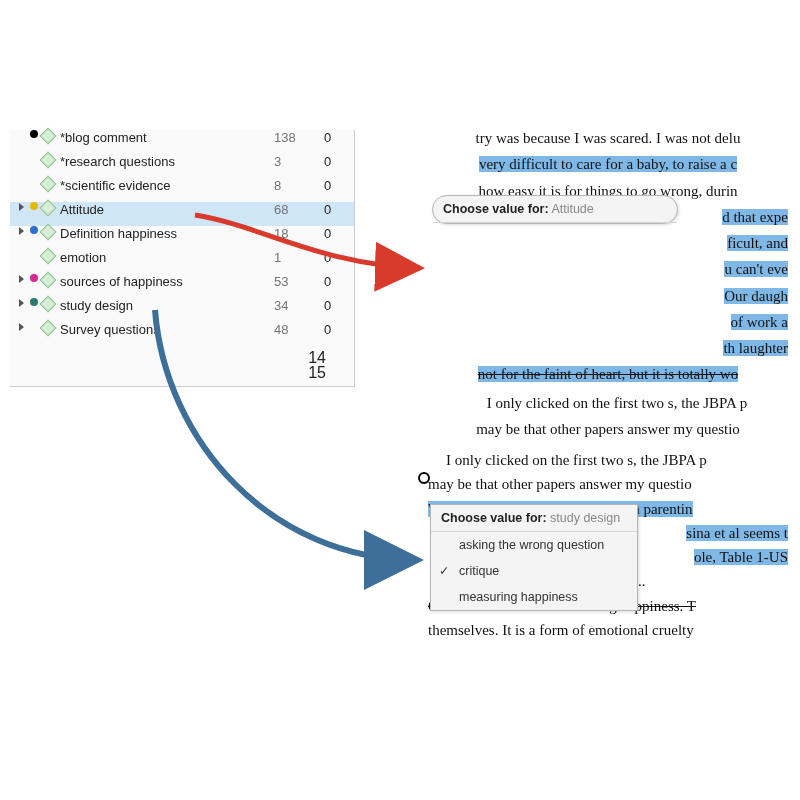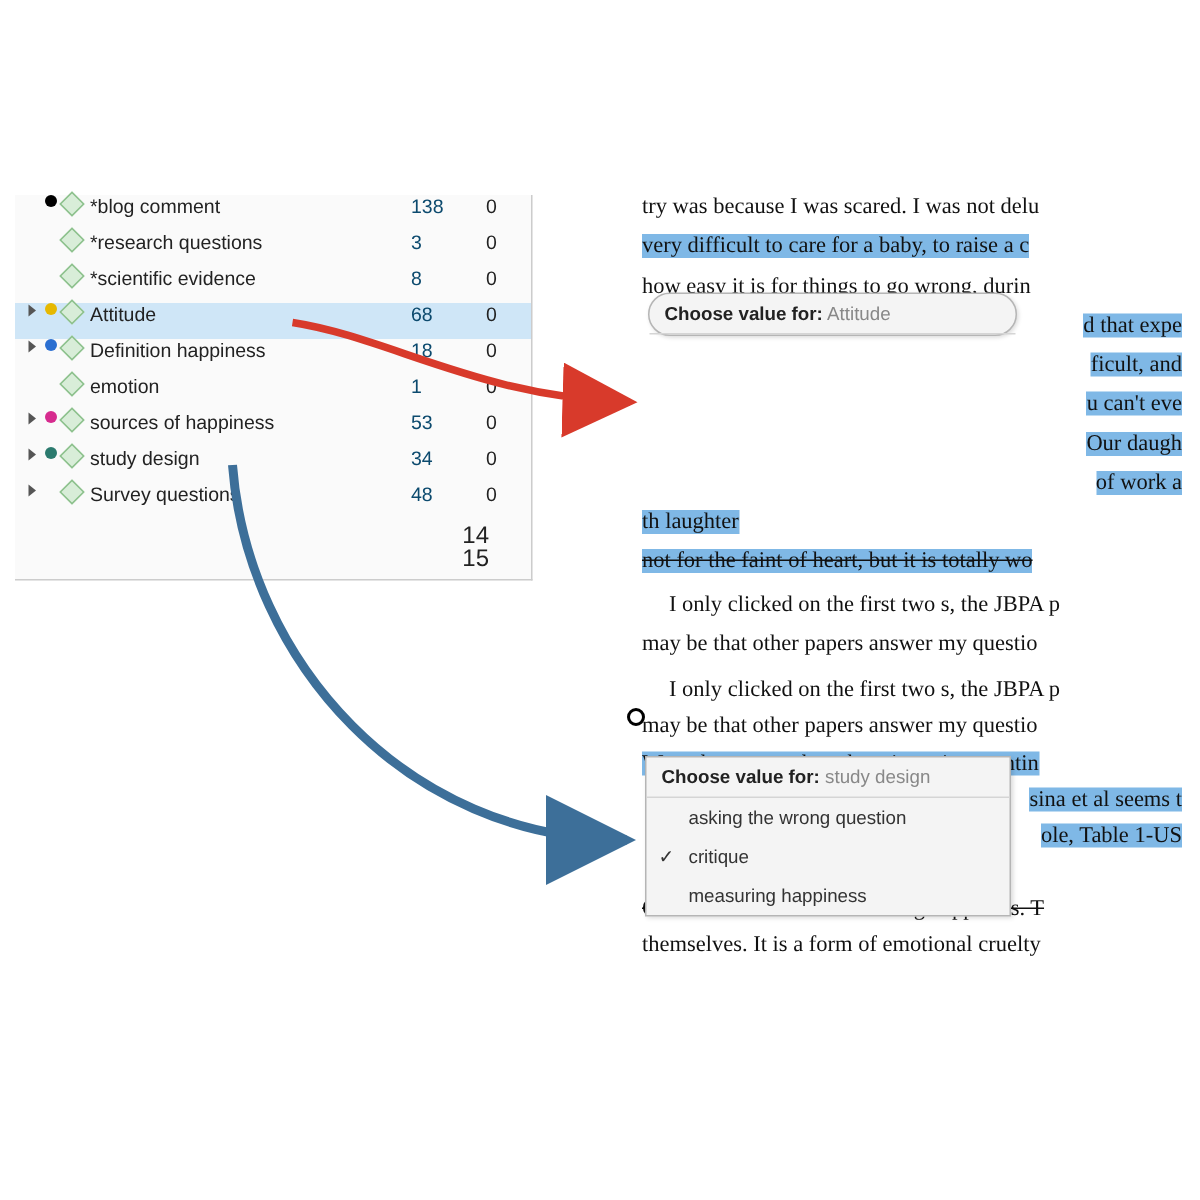--- a/index.html
+++ b/index.html
@@ -56,42 +56,42 @@
   }
   .diamond {
     width: 12px; height: 12px;
     transform: rotate(45deg);
     background: #d8edd8;
     border: 1px solid #8cc08c;
     margin-right: 6px;
     flex: 0 0 12px;
   }
   .label { flex: 1 1 auto; color: #222; }
-  .col-n { width: 50px; text-align: left; color: #0c4a6e; }
+  .col-n { width: 50px; text-align: left; color: #737373; }
   .col-z { width: 30px; text-align: left; color: #222; }
   .footer-nums {
     text-align: right;
     padding-right: 28px;
     color: #222;
     line-height: 15px;
     font-size: 16px;
     margin-top: 4px;
   }
 
   .doc {
     position: absolute;
     left: 428px;
     top: 128px;
     width: 360px;
     font-family: Georgia, "Times New Roman", serif;
     font-size: 15px;
     line-height: 1.35;
     color: #111;
   }
-  .doc p { margin: 0 0 6px 0; }
+  .doc p { margin: 0 0 6px 0; text-align: center; }
   .doc .ind { text-indent: 18px; }
   .hl { background: #7fb8e6; }
   .strike { text-decoration: line-through; }
 
   .menu {
     position: absolute;
     background: #f4f4f4;
     border: 1px solid #b5b5b5;
     box-shadow: 1px 1px 3px rgba(0,0,0,0.15);
     font-size: 12.5px;
@@ -111,21 +111,21 @@
   .menu .item.sel { background: #bedcf0; }
   .menu .check::before {
     content: '✓';
     position: absolute;
     left: 8px;
     top: 5px;
     color: #333;
   }
 
   #menu1 { left: 432px; top: 195px; width: 246px; border-radius: 20px; }
-  #menu2 { left: 430px; top: 504px; width: 244px; }
+  #menu2 { left: 430px; top: 504px; width: 208px; }
 
   svg.arrow { position: absolute; overflow: visible; pointer-events: none; }
 
   .doc2 {
     position: absolute;
     left: 428px;
     top: 450px;
     width: 360px;
     font-family: Georgia, "Times New Roman", serif;
     font-size: 15px;
@@ -227,21 +227,21 @@
 
 <div class="doc">
   <p>try was because I was scared. I was not delu</p>
   <p><span class="hl">very difficult to care for a baby, to raise a c</span></p>
   <p>how easy it is for things to go wrong, durin</p>
   <p style="text-align:right"><span class="hl">d that expe</span></p>
   <p style="text-align:right"><span class="hl">ficult, and</span></p>
   <p style="text-align:right"><span class="hl">u can't eve</span></p>
   <p style="text-align:right"><span class="hl">Our daugh</span></p>
   <p style="text-align:right"><span class="hl">of work a</span></p>
-  <p style="text-align:left"><span class="hl">th laughter</span></p>
+  <p style="text-align:right"><span class="hl">th laughter</span></p>
   <p><span class="hl strike">not for the faint of heart, but it is totally wo</span></p>
   <p class="ind" style="margin-top:8px">I only clicked on the first two s, the JBPA p</p>
   <p>may be that other papers answer my questio</p>
 </div>
 
 <div id="menu1" class="menu">
   <div class="hdr">
     <span class="hdr-label">Choose value for:</span>
     <span class="hdr-val">Attitude</span>
   </div>

